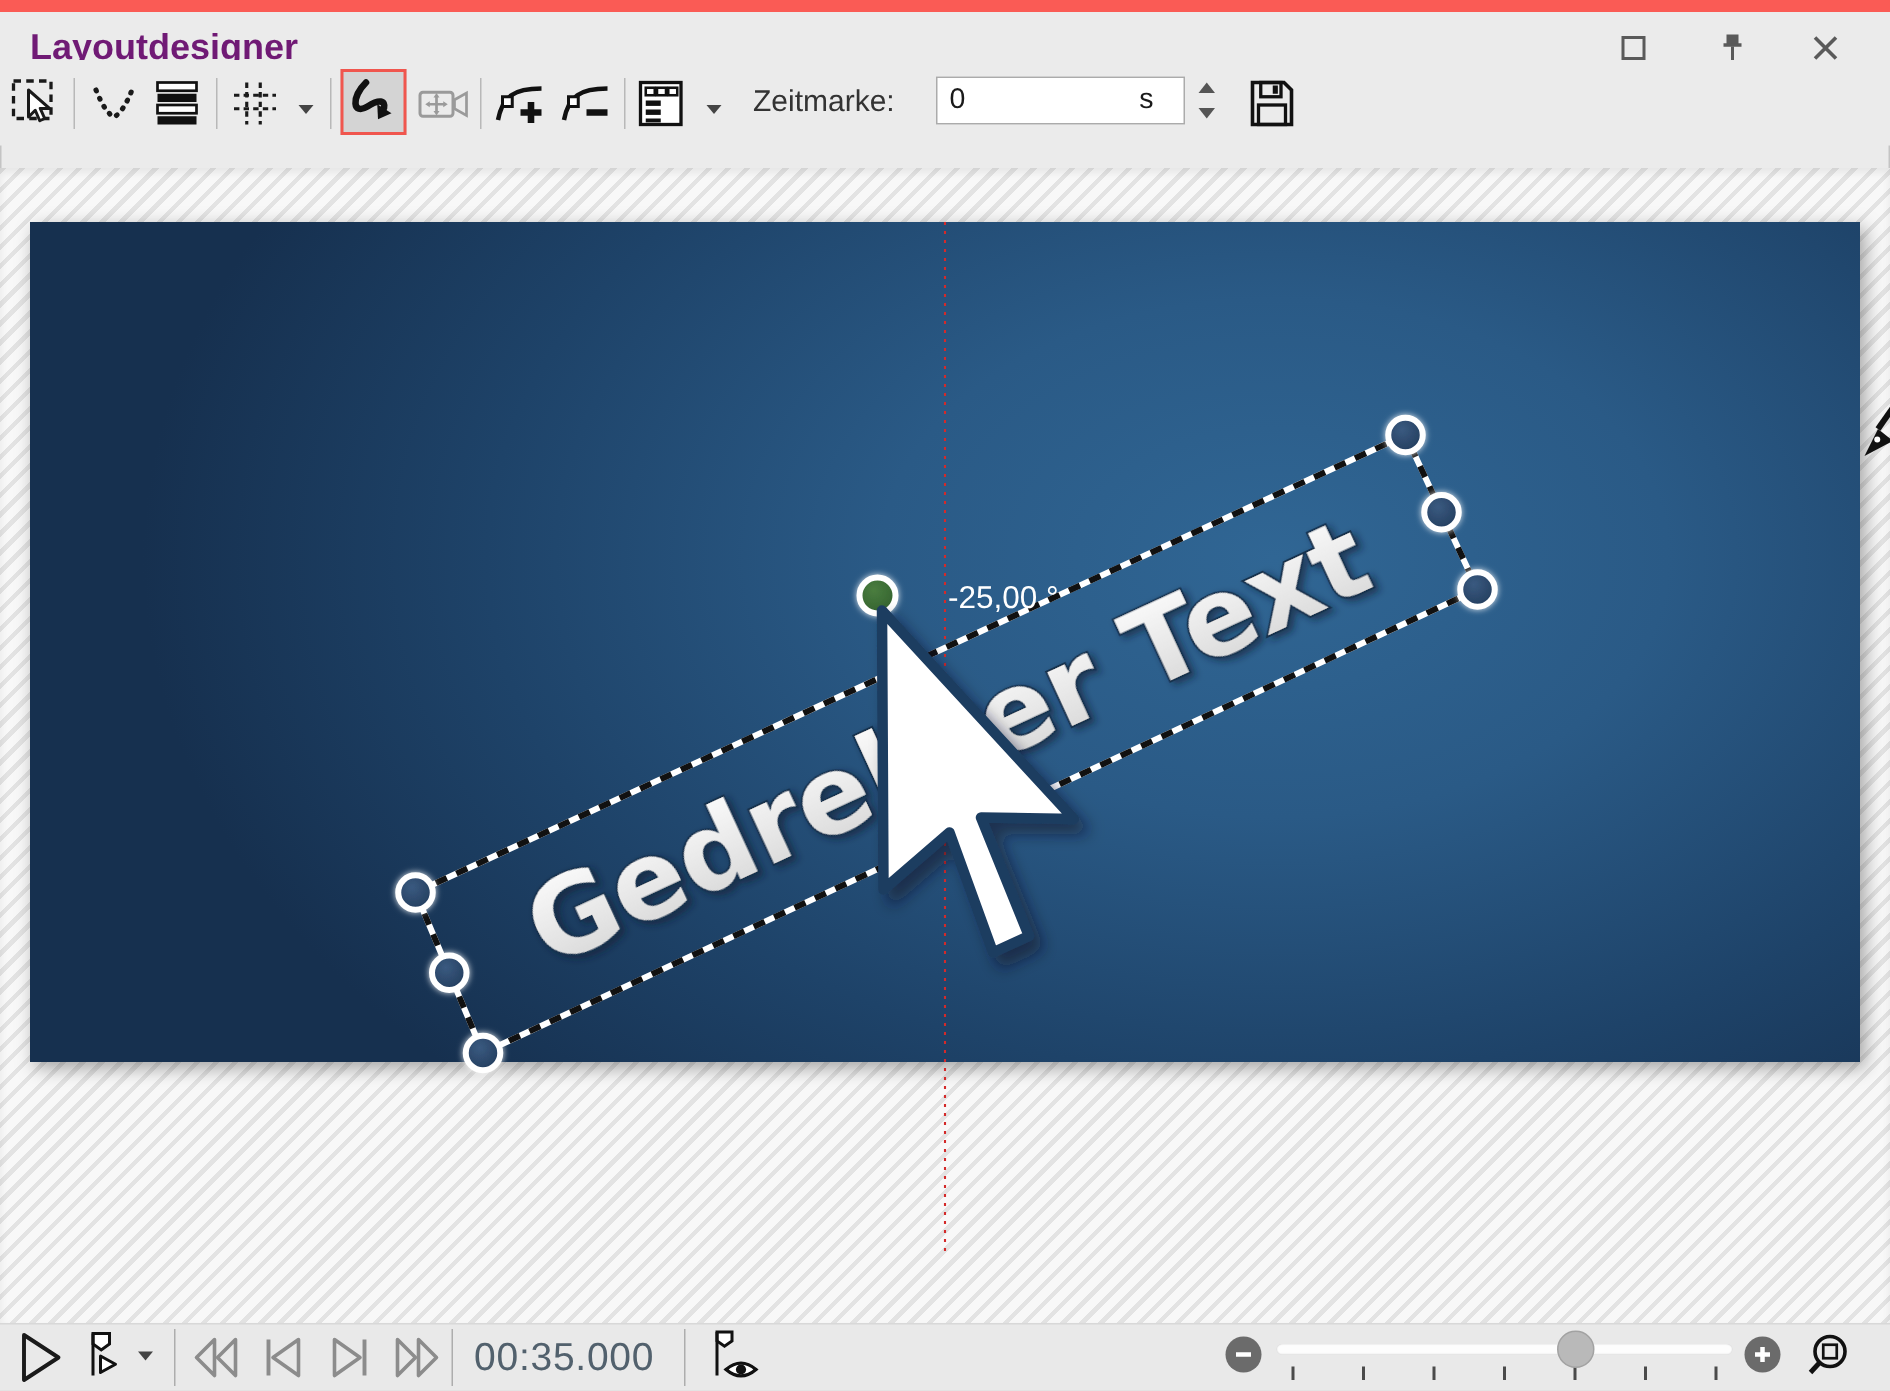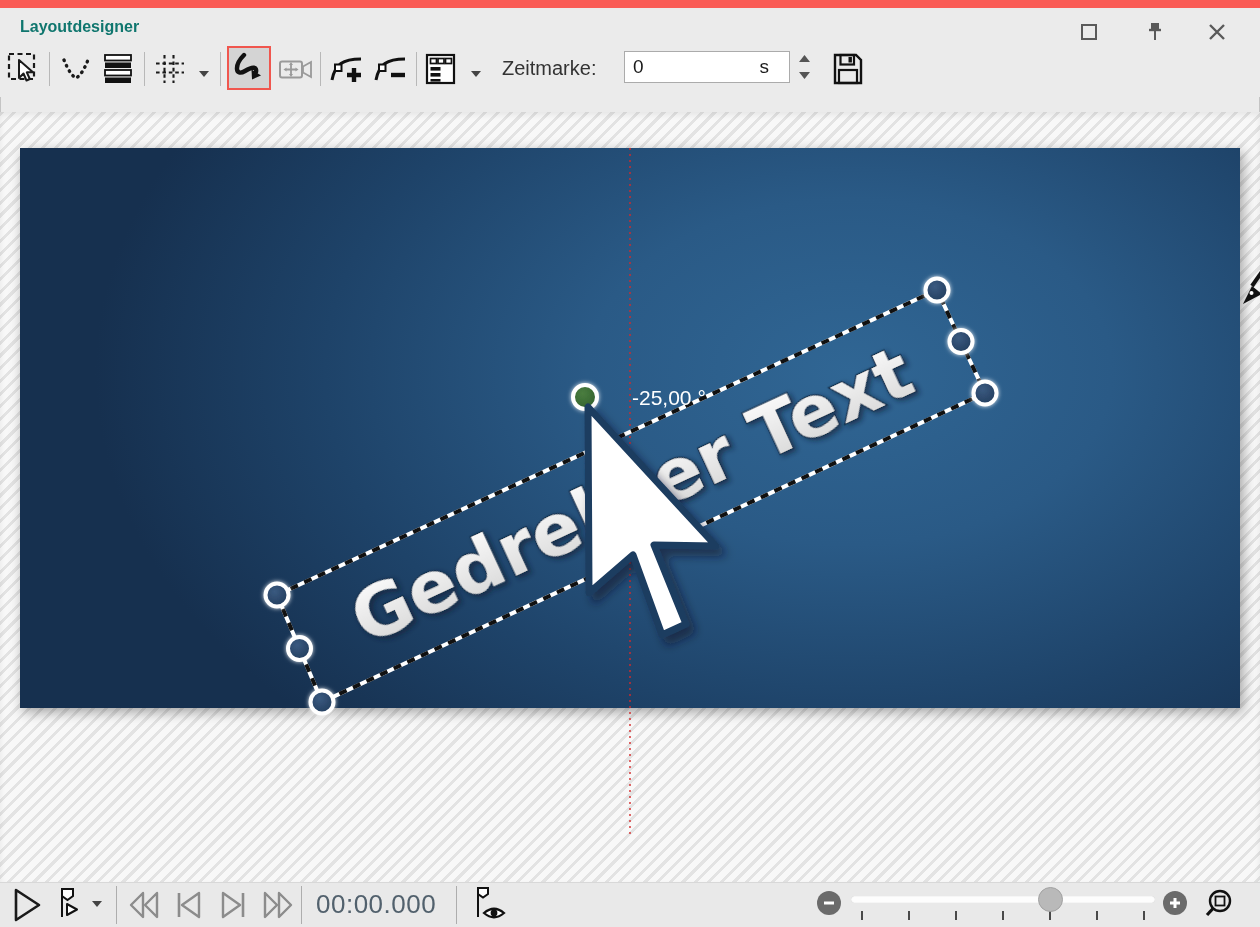--- a/index.html
+++ b/index.html
@@ -1,20 +1,20 @@
 <!DOCTYPE html>
 <html><head>
 <meta charset="utf-8">
 <style>
   html,body{margin:0;padding:0;width:1260px;height:927px;overflow:hidden;
     font-family:"Liberation Sans",sans-serif;background:#ebebeb;}
   .window{position:relative;width:1260px;height:927px;outline:1px solid #c4c4c4;outline-offset:-1px;}
   .redbar{position:absolute;left:0;top:0;width:100%;height:8px;background:#fa5b55;}
   .titlebar{position:absolute;left:0;top:8px;width:100%;height:47px;background:#ebebeb;}
-  .title{position:absolute;left:20px;top:10px;font-size:16px;font-weight:bold;color:#0f766e;}
+  .title{position:absolute;left:20px;top:10px;font-size:24px;font-weight:bold;color:#701a75;}
   .winbtn{position:absolute;top:11px;width:26px;height:26px;display:flex;align-items:center;justify-content:center;cursor:pointer;}
   .toolbar{position:absolute;left:0;top:40px;width:100%;height:57px;background:#ebebeb;}
   .tb-item{position:absolute;top:10px;width:38px;height:38px;display:flex;align-items:center;justify-content:center;}
   .tb-sep{position:absolute;top:12px;width:1px;height:34px;background:#b8b8b8;}
   .tb-active{background:#d4d4d4;border:2px solid #f0564e;top:6px;width:44px;height:44px;box-sizing:border-box;}
   .tb-caret{position:absolute;top:24px;width:12px;height:10px;}
   .tb-label{position:absolute;top:0;height:57px;line-height:57px;font-size:20px;color:#333;}
   .tb-field{position:absolute;top:11px;left:624px;width:166px;height:32px;background:#fff;border:1px solid #ababab;
     box-sizing:border-box;display:flex;align-items:center;font-size:19px;color:#1a1a1a;}
   .tb-field .val{padding-left:8px;flex:1;}
@@ -264,21 +264,21 @@
         <path d="M28,5 V29" stroke="#8c8c8c" stroke-width="2.6"></path>
       </svg>
     </div>
     <div class="bb-item" style="left:258px;">
       <svg width="36" height="34">
         <polygon points="6,5 18,17 6,29" fill="none" stroke="#8c8c8c" stroke-width="2.4" stroke-linejoin="round"></polygon>
         <polygon points="20,5 32,17 20,29" fill="none" stroke="#8c8c8c" stroke-width="2.4" stroke-linejoin="round"></polygon>
       </svg>
     </div>
     <div class="bb-sep" style="left:301px;"></div>
-    <div class="time">00:00.000</div>
+    <div class="time">00:35.000</div>
     <div class="bb-sep" style="left:456px;"></div>
     <div class="bb-item" style="left:471px;">
       <svg width="40" height="40">
         <path d="M7,3 h10 v6 l-5,3.5 -5,-3.5 z" fill="#fff" stroke="#111" stroke-width="2"></path>
         <path d="M7,3 V32" stroke="#111" stroke-width="2"></path>
         <path d="M13,28 Q23,19.5 33,28 Q23,36.5 13,28 z" fill="#fff" stroke="#111" stroke-width="2.2"></path>
         <circle cx="23" cy="28" r="3.4" fill="#111"></circle>
       </svg>
     </div>
 

